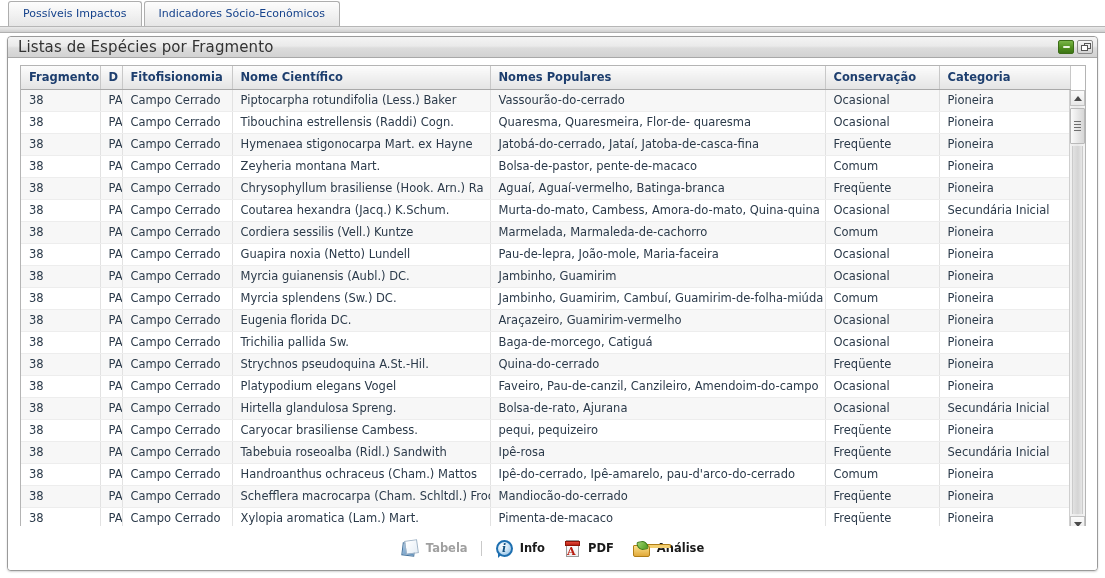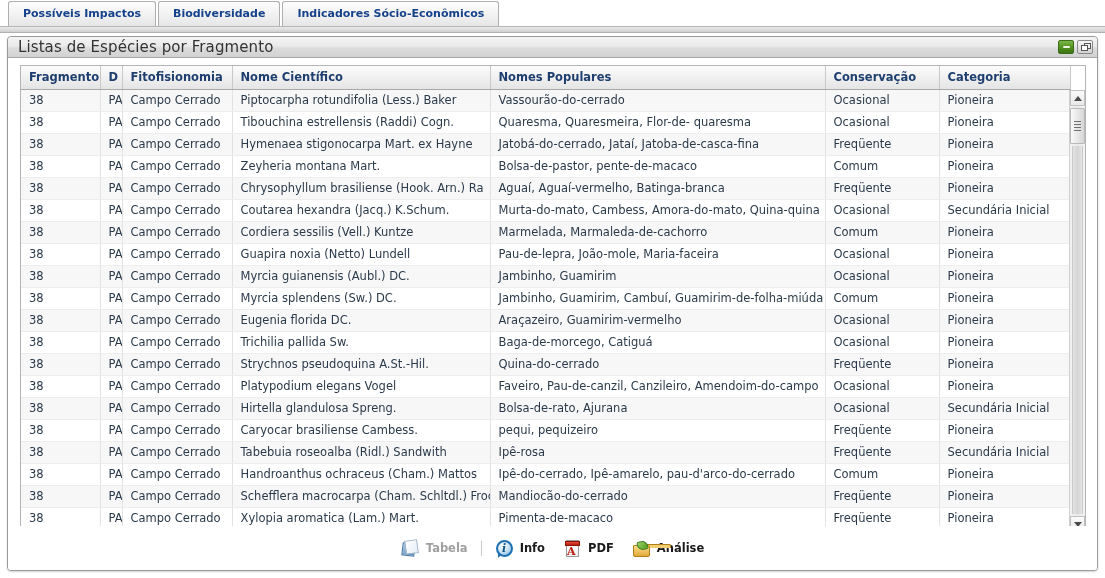--- a/index.html
+++ b/index.html
@@ -20,21 +20,21 @@
     background: #ffffff;
     padding: 0 0 0 0;
     border-bottom: 1px solid #b6b6b6;
   }
   .tab {
     height: 25px;
     line-height: 24px;
     margin-top: 2px;
     padding: 0 14px;
     font-size: 11px;
-    font-weight: bold;
+    font-weight: normal;
     color: #15428b;
     background: linear-gradient(to bottom, #fdfdfd 0%, #f1f1f1 55%, #e6e6e6 100%);
     border: 1px solid #aeaeae;
     border-bottom: none;
     border-radius: 3px 3px 0 0;
     white-space: nowrap;
     cursor: pointer;
     position: relative;
     margin-right: 2px;
   }
@@ -282,21 +282,20 @@
     background: linear-gradient(135deg,#9ed36a,#4f9c21);
     border: 1px solid #3c7a19; border-radius: 2px 6px 2px 6px;
     transform: rotate(-10deg);
   }
 </style>
 </head>
 <body>
 
 <div class="tabbar">
   <div class="tab">Possíveis Impactos</div>
-  <div class="tab">Biodiversidade</div>
   <div class="tab">Indicadores Sócio-Econômicos</div>
 
 </div>
 <div class="underband"></div>
 
 <div class="panel">
 
   <div class="panel-header">
     <span class="panel-title">Listas de Espécies por Fragmento</span>
     <span class="panel-tools">

